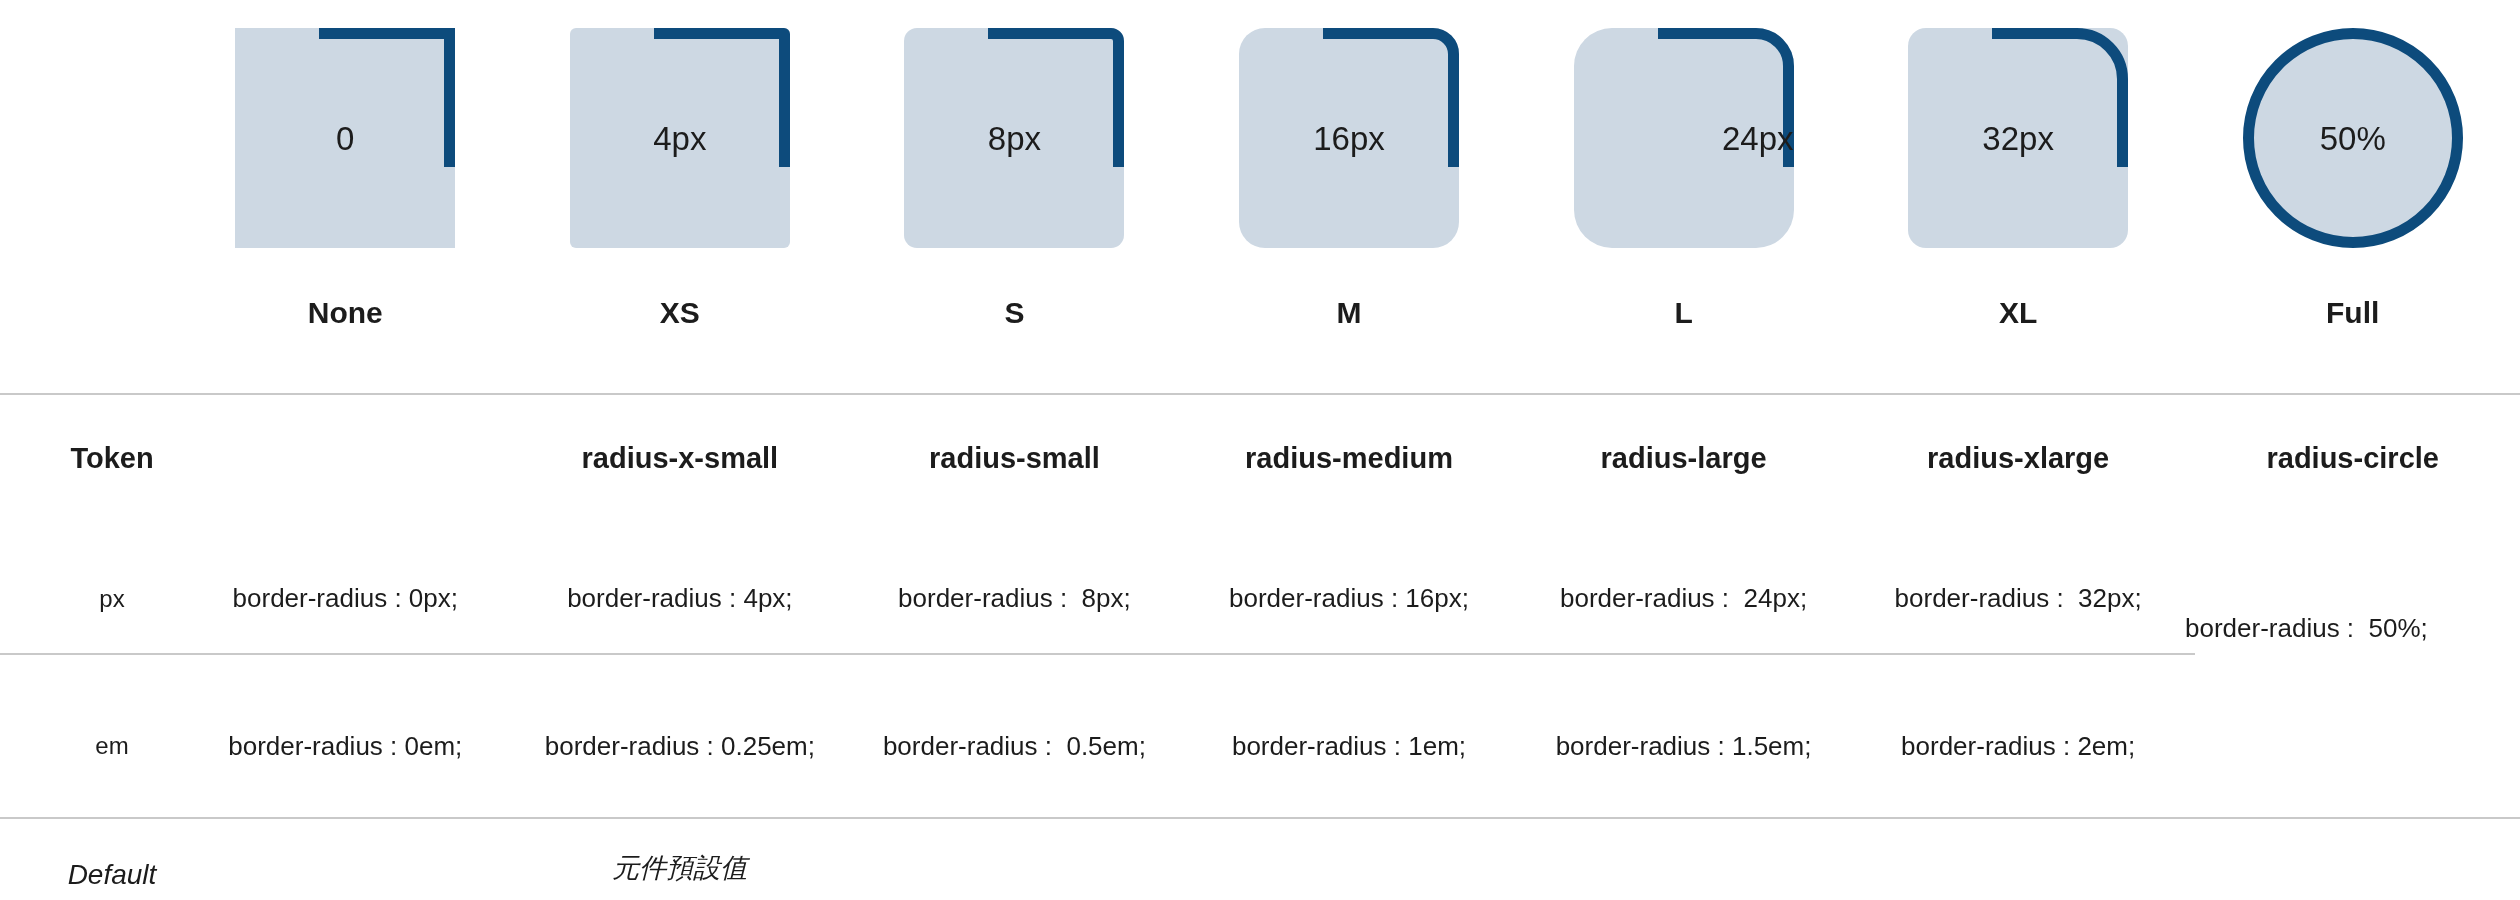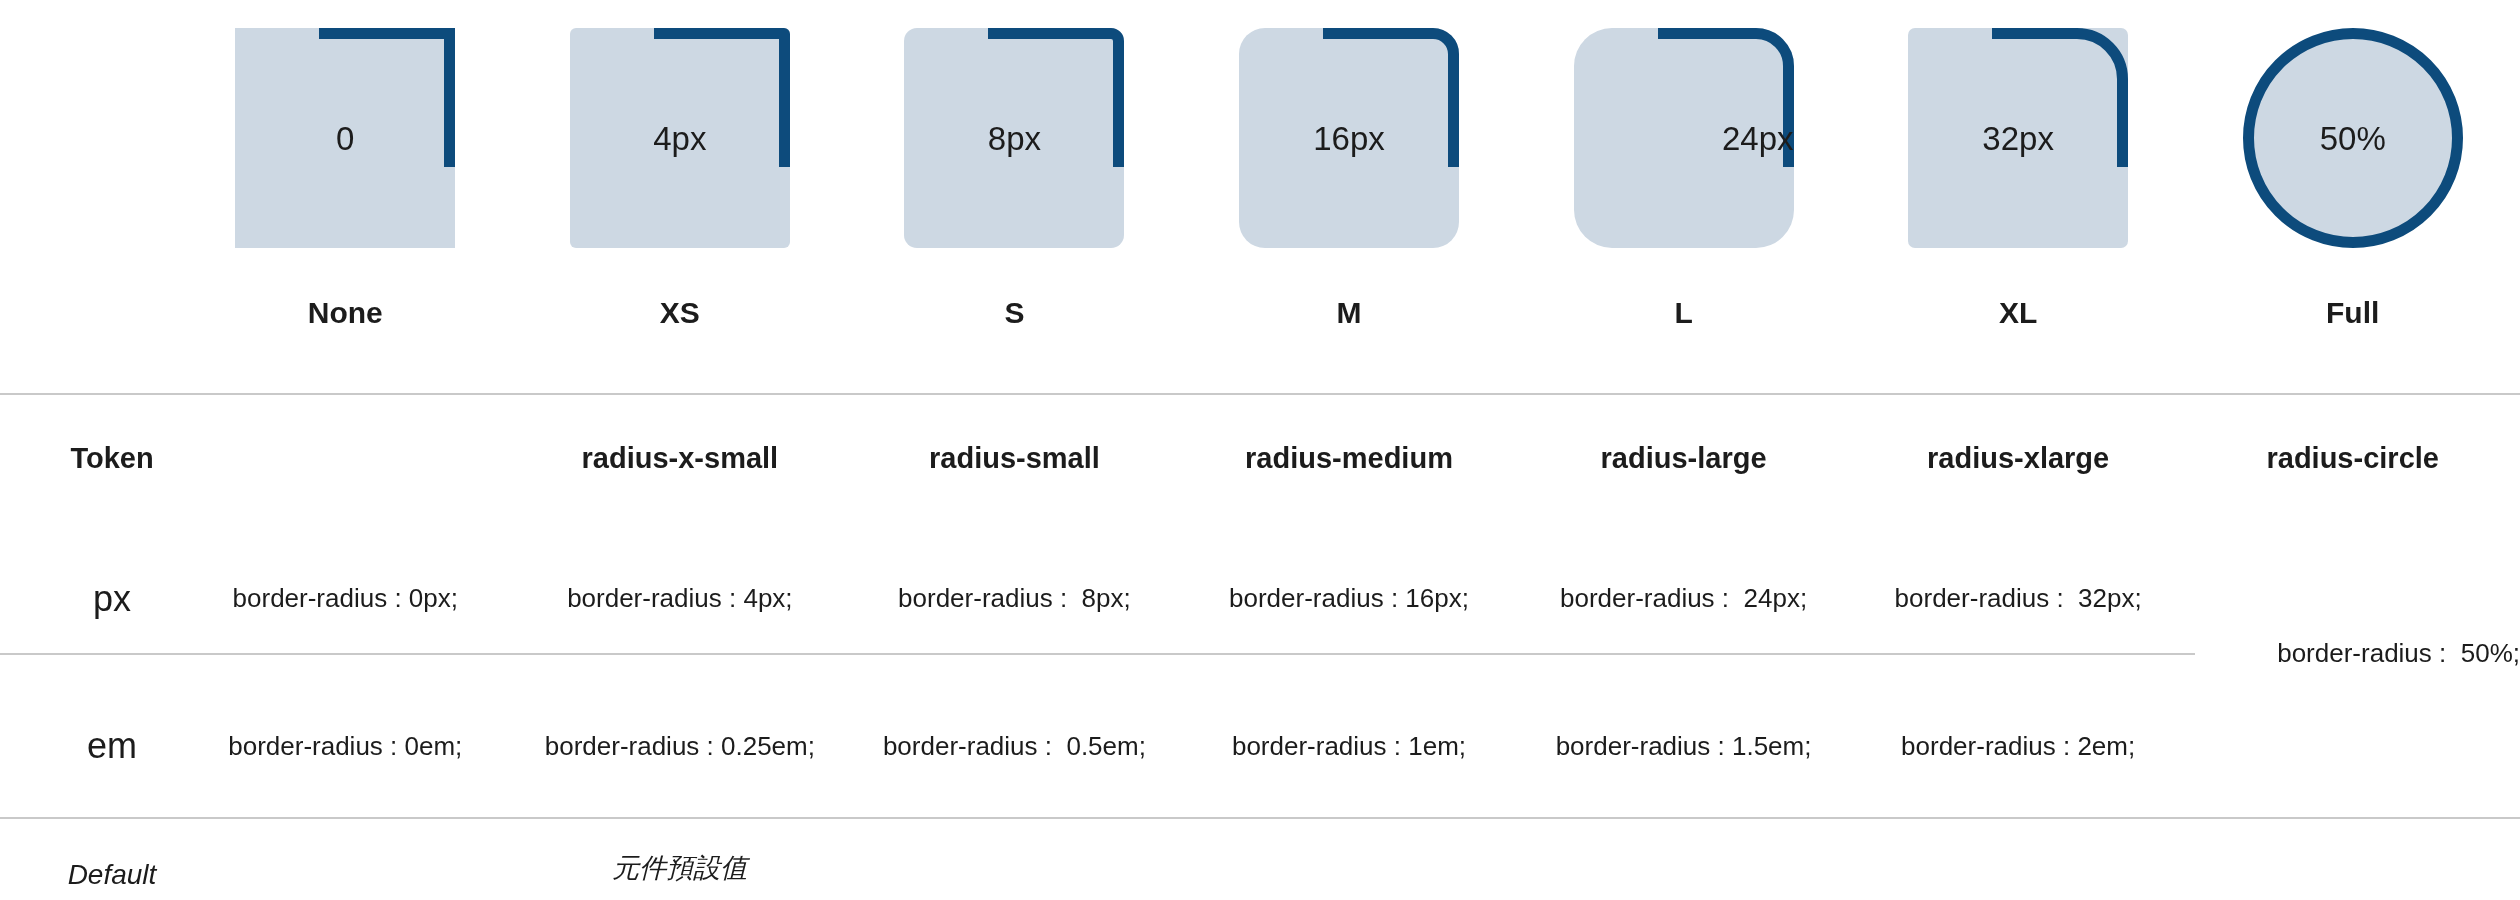--- a/index.html
+++ b/index.html
@@ -19,43 +19,43 @@
   .swatch svg { position:absolute; left:0; top:0; width:220px; height:220px; }
   .corner-path { stroke:var(--accent-blue,#0d4b7c); stroke-width:11; fill:none; }
   .swatch-value { position:relative; font-size:33px; line-height:33px; }
   .size-label { margin-top:50px; font-size:30px; line-height:30px; font-weight:bold; }
 
   .r-none{ border-radius:0; }
   .r-xs  { border-radius:6px; }
   .r-s   { border-radius:13px; }
   .r-m   { border-radius:26px; }
   .r-l   { border-radius:38px;justify-content:flex-end; }
-  .r-xl  { border-radius:7px; }
+  .r-xl  { border-radius:18px; }
   .swatch.full { border-radius:50%; border:11px solid var(--accent-blue,#0d4b7c); }
 
   
   .cell { display:flex; align-items:center; justify-content:center; white-space:pre; }
   .rowhdr { padding-left:46px; font-size:28px; font-weight:normal; }
 
   .row-token { height:129px; border-top:2px solid var(--divider,#c9c9c9);margin-top:16px; }
   .row-token .cell { font-size:29px; font-weight:bold; }
 
   .row-px { height:147px; }
   .row-em { height:148px; }
   .row-px .cell, .row-em .cell { font-size:26px; padding-top:6px; }
-  .row-px .rowhdr, .row-em .rowhdr { font-size:36px; padding-top:6px; }
+  .row-px .rowhdr, .row-em .rowhdr { font-size:24px; padding-top:6px; }
 
   .row-default { height:99px; border-top:2px solid var(--divider,#c9c9c9);font-style:italic; }
   .row-default .cell { font-size:27px; }
   .row-default .rowhdr { font-size:28px; padding-top:14px; }
 
   .divider-partial { position:absolute; left:0; top:653px; width:2195px; height:2px;
                      background:var(--divider,#c9c9c9); }
-  .circle-merged-cell { position:absolute; left:2185px; top:637px; width:335px;
-                        text-align:right; font-size:26px; line-height:32px; white-space:pre; }
+  .circle-merged-cell { position:absolute; left:2185px; top:612px; width:335px;
+                        text-align:left; font-size:26px; line-height:32px; white-space:pre; }
 </style>
 </head>
 <body>
 
 <div class="page">
 
   <div class="grid swatch-section">
     <div></div>
 
     <div class="swatch-cell">

